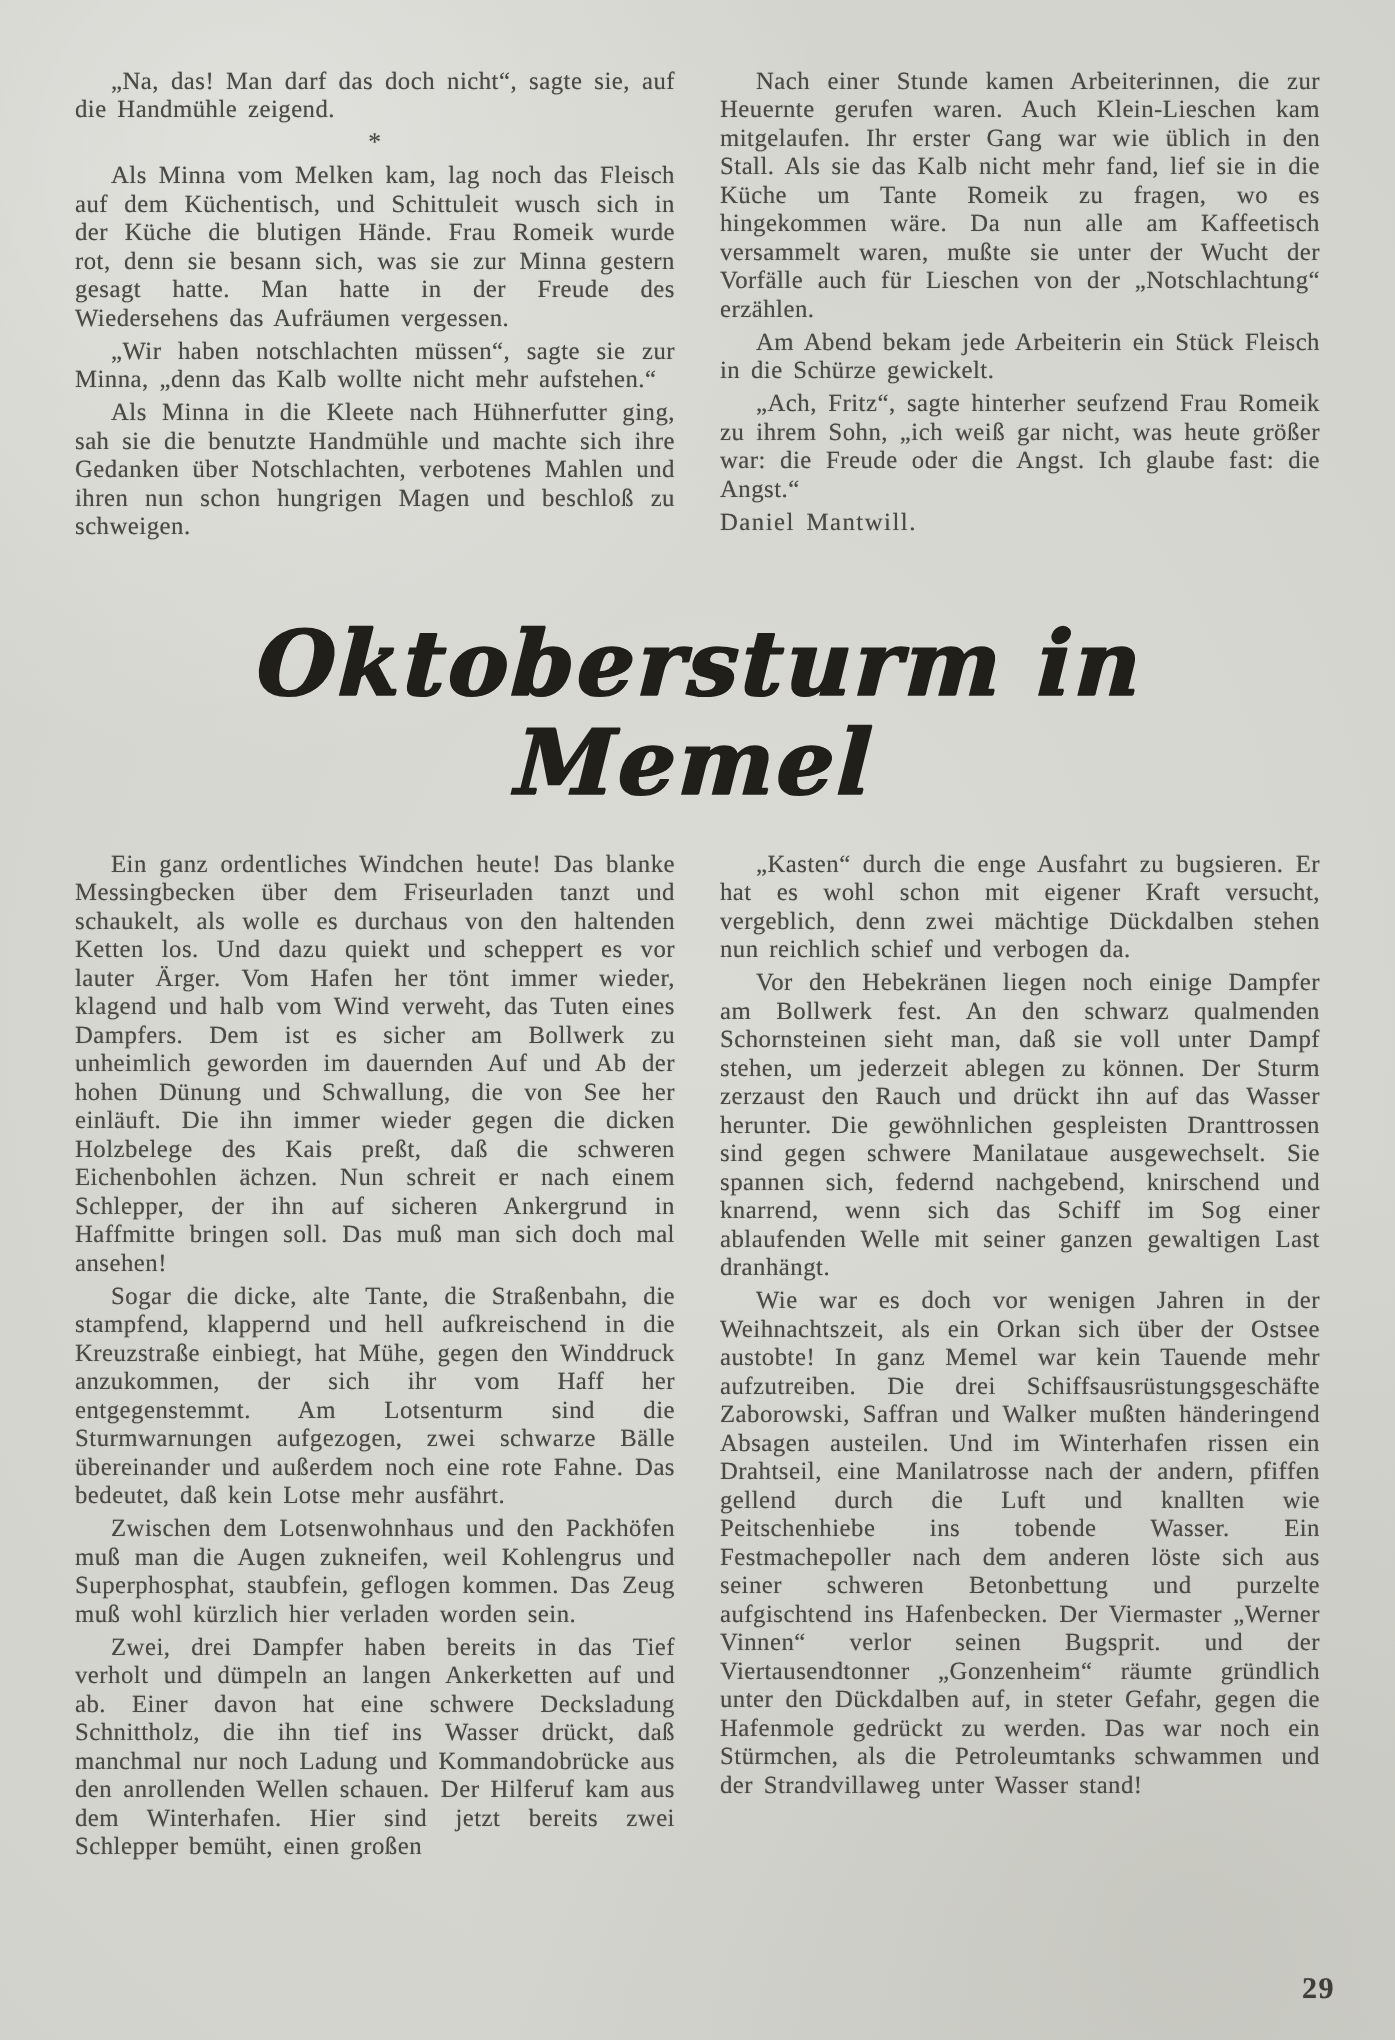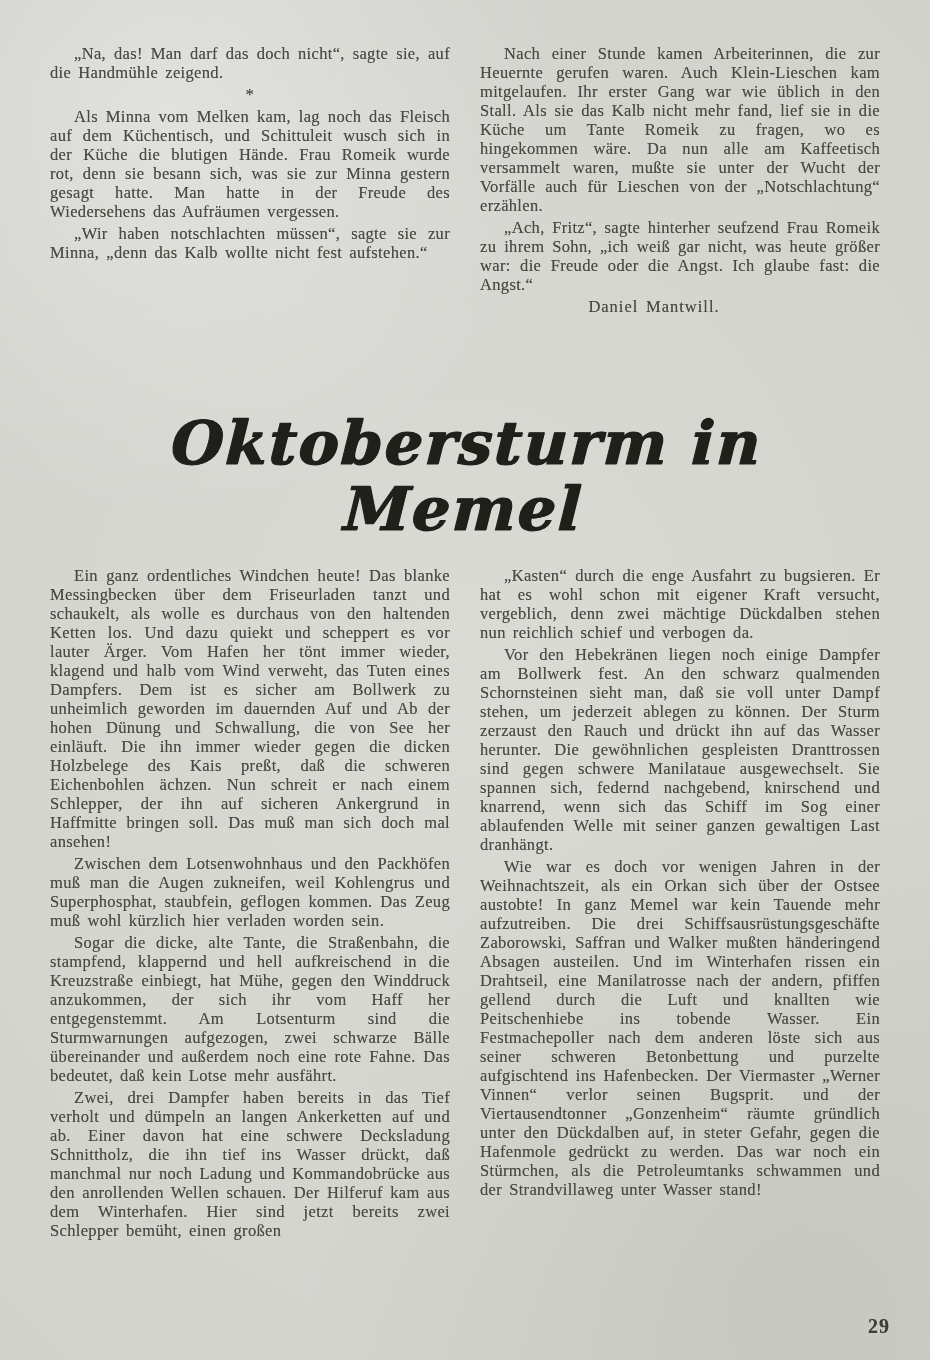--- a/index.html
+++ b/index.html
@@ -45,21 +45,21 @@
     text-shadow: 0 0 0.6px rgba(74,73,67,0.55);
   }
   .separator-star {
     text-align: center;
     font-size: 17px;
     line-height: 19px;
     margin: 0 0 3px 0;
     text-indent: 0;
   }
   .signature {
-    text-align: center;
+    text-align: left;
     padding-right: 52px;
     text-indent: 0;
     margin-top: 2px;
     font-size: 16.5px;
     line-height: 19px;
     letter-spacing: 0.06em;
     text-shadow: 0 0 0.6px rgba(74,73,67,0.55);
   }
   .top-section {
     min-height: 346px;
@@ -92,36 +92,38 @@
 </head>
 <body>
 
 <div class="page">
 
   <div class="columns top-section">
     <div class="column">
       <p class="para">„Na, das! Man darf das doch nicht“, sagte sie, auf die Handmühle zeigend.</p>
       <p class="para separator-star">*</p>
       <p class="para">Als Minna vom Melken kam, lag noch das Fleisch auf dem Küchentisch, und Schittuleit wusch sich in der Küche die blutigen Hände. Frau Romeik wurde rot, denn sie besann sich, was sie zur Minna gestern gesagt hatte. Man hatte in der Freude des Wiedersehens das Aufräumen vergessen.</p>
-      <p class="para">„Wir haben notschlachten müssen“, sagte sie zur Minna, „denn das Kalb wollte nicht fest aufstehen.“</p>
+      <p class="para">„Wir haben notschlachten müssen“, sagte sie zur Minna, „denn das Kalb wollte nicht mehr aufstehen.“</p>
+      <p class="para">Als Minna in die Kleete nach Hühnerfutter ging, sah sie die benutzte Handmühle und machte sich ihre Gedanken über Notschlachten, verbotenes Mahlen und ihren nun schon hungrigen Magen und beschloß zu schweigen.</p>
     </div>
     <div class="column">
       <p class="para">Nach einer Stunde kamen Arbeiterinnen, die zur Heuernte gerufen waren. Auch Klein-Lieschen kam mitgelaufen. Ihr erster Gang war wie üblich in den Stall. Als sie das Kalb nicht mehr fand, lief sie in die Küche um Tante Romeik zu fragen, wo es hingekommen wäre. Da nun alle am Kaffeetisch versammelt waren, mußte sie unter der Wucht der Vorfälle auch für Lieschen von der „Notschlachtung“ erzählen.</p>
+      <p class="para">Am Abend bekam jede Arbeiterin ein Stück Fleisch in die Schürze gewickelt.</p>
       <p class="para">„Ach, Fritz“, sagte hinterher seufzend Frau Romeik zu ihrem Sohn, „ich weiß gar nicht, was heute größer war: die Freude oder die Angst. Ich glaube fast: die Angst.“</p>
       <p class="para signature">Daniel Mantwill.</p>
     </div>
   </div>
 
   <h1 class="headline">Oktobersturm in Memel</h1>
 
   <div class="columns article-body">
     <div class="column">
       <p class="para">Ein ganz ordentliches Windchen heute! Das blanke Messingbecken über dem Friseurladen tanzt und schaukelt, als wolle es durchaus von den haltenden Ketten los. Und dazu quiekt und scheppert es vor lauter Ärger. Vom Hafen her tönt immer wieder, klagend und halb vom Wind verweht, das Tuten eines Dampfers. Dem ist es sicher am Bollwerk zu unheimlich geworden im dauernden Auf und Ab der hohen Dünung und Schwallung, die von See her einläuft. Die ihn immer wieder gegen die dicken Holzbelege des Kais preßt, daß die schweren Eichenbohlen ächzen. Nun schreit er nach einem Schlepper, der ihn auf sicheren Ankergrund in Haffmitte bringen soll. Das muß man sich doch mal ansehen!</p>
+      <p class="para">Sogar die dicke, alte Tante, die Straßenbahn, die stampfend, klappernd und hell aufkreischend in die Kreuzstraße einbiegt, hat Mühe, gegen den Winddruck anzukommen, der sich ihr vom Haff her entgegenstemmt. Am Lotsenturm sind die Sturmwarnungen aufgezogen, zwei schwarze Bälle übereinander und außerdem noch eine rote Fahne. Das bedeutet, daß kein Lotse mehr ausfährt.</p>
       <p class="para">Zwischen dem Lotsenwohnhaus und den Packhöfen muß man die Augen zukneifen, weil Kohlengrus und Superphosphat, staubfein, geflogen kommen. Das Zeug muß wohl kürzlich hier verladen worden sein.</p>
-      <p class="para">Sogar die dicke, alte Tante, die Straßenbahn, die stampfend, klappernd und hell aufkreischend in die Kreuzstraße einbiegt, hat Mühe, gegen den Winddruck anzukommen, der sich ihr vom Haff her entgegenstemmt. Am Lotsenturm sind die Sturmwarnungen aufgezogen, zwei schwarze Bälle übereinander und außerdem noch eine rote Fahne. Das bedeutet, daß kein Lotse mehr ausfährt.</p>
       <p class="para">Zwei, drei Dampfer haben bereits in das Tief verholt und dümpeln an langen Ankerketten auf und ab. Einer davon hat eine schwere Decksladung Schnittholz, die ihn tief ins Wasser drückt, daß manchmal nur noch Ladung und Kommandobrücke aus den anrollenden Wellen schauen. Der Hilferuf kam aus dem Winterhafen. Hier sind jetzt bereits zwei Schlepper bemüht, einen großen</p>
     </div>
     <div class="column">
       <p class="para">„Kasten“ durch die enge Ausfahrt zu bugsieren. Er hat es wohl schon mit eigener Kraft versucht, vergeblich, denn zwei mächtige Dückdalben stehen nun reichlich schief und verbogen da.</p>
       <p class="para">Vor den Hebekränen liegen noch einige Dampfer am Bollwerk fest. An den schwarz qualmenden Schornsteinen sieht man, daß sie voll unter Dampf stehen, um jederzeit ablegen zu können. Der Sturm zerzaust den Rauch und drückt ihn auf das Wasser herunter. Die gewöhnlichen gespleisten Dranttrossen sind gegen schwere Manilataue ausgewechselt. Sie spannen sich, federnd nachgebend, knirschend und knarrend, wenn sich das Schiff im Sog einer ablaufenden Welle mit seiner ganzen gewaltigen Last dranhängt.</p>
       <p class="para">Wie war es doch vor wenigen Jahren in der Weihnachtszeit, als ein Orkan sich über der Ostsee austobte! In ganz Memel war kein Tauende mehr aufzutreiben. Die drei Schiffsausrüstungsgeschäfte Zaborowski, Saffran und Walker mußten händeringend Absagen austeilen. Und im Winterhafen rissen ein Drahtseil, eine Manilatrosse nach der andern, pfiffen gellend durch die Luft und knallten wie Peitschenhiebe ins tobende Wasser. Ein Festmachepoller nach dem anderen löste sich aus seiner schweren Betonbettung und purzelte aufgischtend ins Hafenbecken. Der Viermaster „Werner Vinnen“ verlor seinen Bugsprit. und der Viertausendtonner „Gonzenheim“ räumte gründlich unter den Dückdalben auf, in steter Gefahr, gegen die Hafenmole gedrückt zu werden. Das war noch ein Stürmchen, als die Petroleumtanks schwammen und der Strandvillaweg unter Wasser stand!</p>
     </div>
   </div>
 
   <div class="page-number">29</div>

